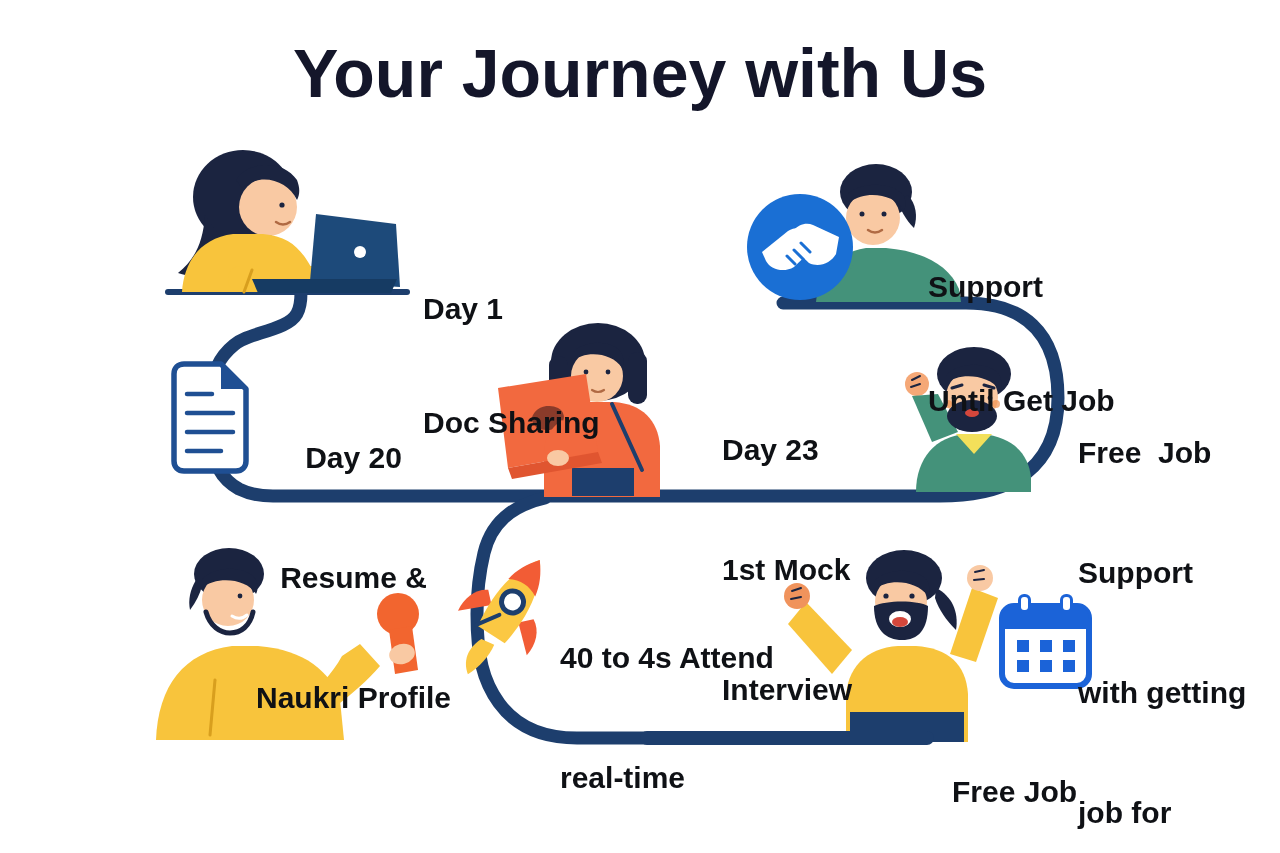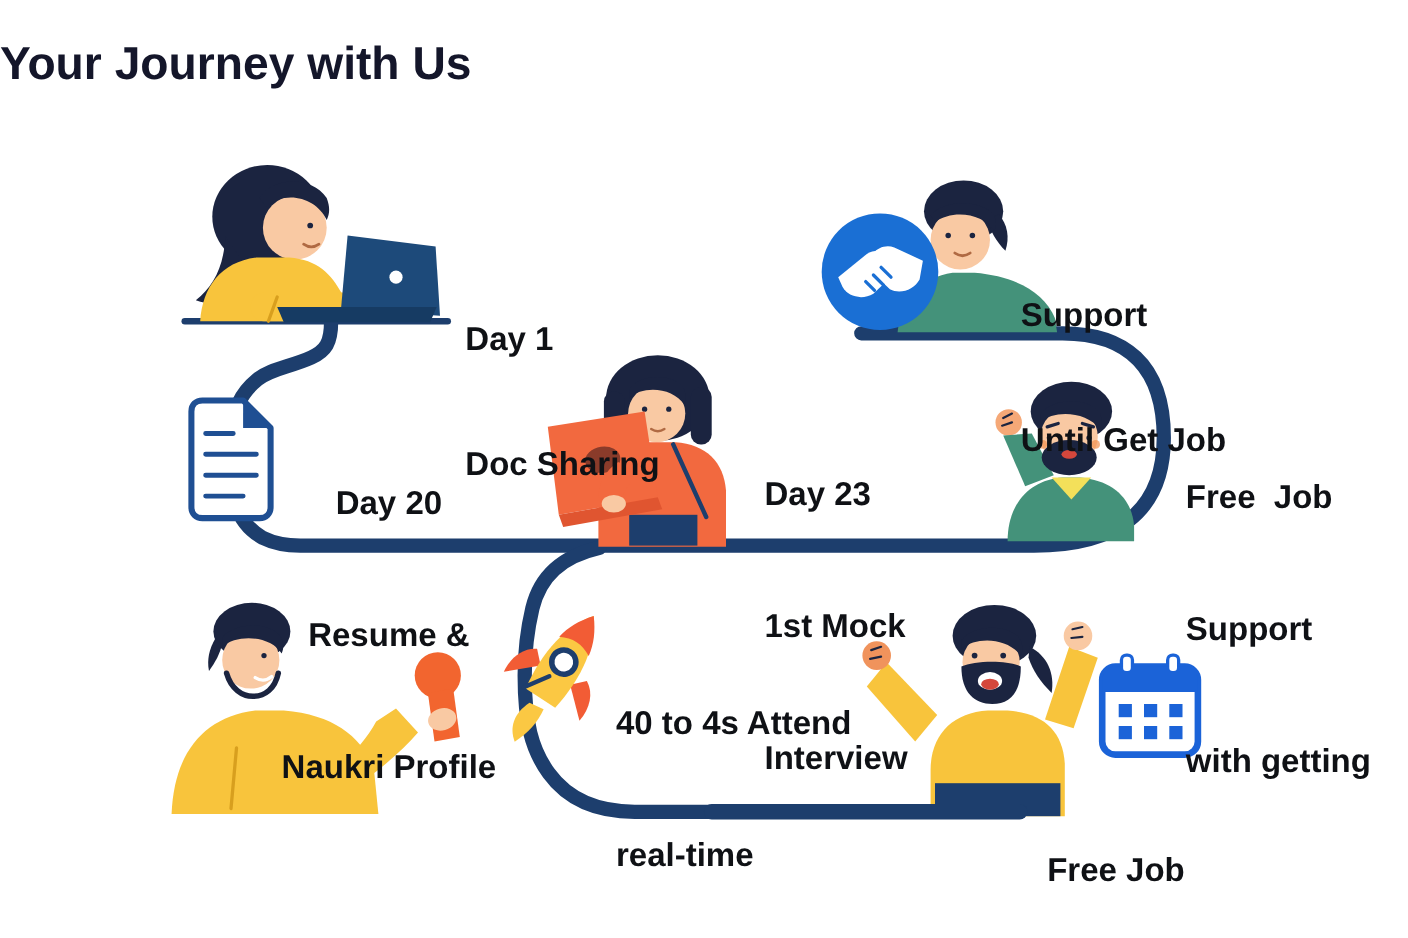--- a/index.html
+++ b/index.html
@@ -1,20 +1,20 @@
 <!DOCTYPE html>
 <html><head>
 <meta charset="utf-8">
 <style>
   html,body{margin:0;padding:0;background:#ffffff;}
   .stage{position:relative;width:1280px;height:853px;background:#ffffff;overflow:hidden;
          font-family:"Liberation Sans",sans-serif;}
   .canvas{position:absolute;left:0;top:0;}
-  .title{position:absolute;left:0;top:34px;width:100%;text-align:left;
-         font-size:42px;font-weight:800;color:#14162a;letter-spacing:0px;}
+  .title{position:absolute;left:0;top:34px;width:100%;text-align:center;
+         font-size:68px;font-weight:800;color:#14162a;letter-spacing:0px;}
   .label{position:absolute;font-weight:700;color:#0f1115;font-size:30px;line-height:40px;
          white-space:pre-wrap;}
   .lh38{line-height:38px;}
 </style>
 </head>
 <body>
 
 <div class="stage">
 
   <svg class="canvas" width="1280" height="853" viewBox="0 0 1280 853">
@@ -199,30 +199,31 @@
     <div>Support</div>
     <div>Until Get Job</div>
   </div>
 
   <div class="label" style="left:256px;top:358px;text-align:center;">
     <div>Day 20</div>
     <div>Resume &amp;</div>
     <div>Naukri Profile</div>
   </div>
 
-  <div class="label" style="left:695px;top:350px;">
+  <div class="label" style="left:722px;top:350px;">
     <div>Day 23</div>
     <div>1st Mock</div>
     <div>Interview</div>
   </div>
 
   <div class="label" style="left:1078px;top:353px;">
     <div>Free  Job</div>
     <div>Support</div>
     <div>with getting</div>
+    <div>job for</div>
     
   </div>
 
   <div class="label" style="left:295px;top:562px;">
     
   </div>
 
   <div class="label" style="left:560px;top:558px;">
     <div>40 to 4s Attend</div>
     <div>real-time</div>

